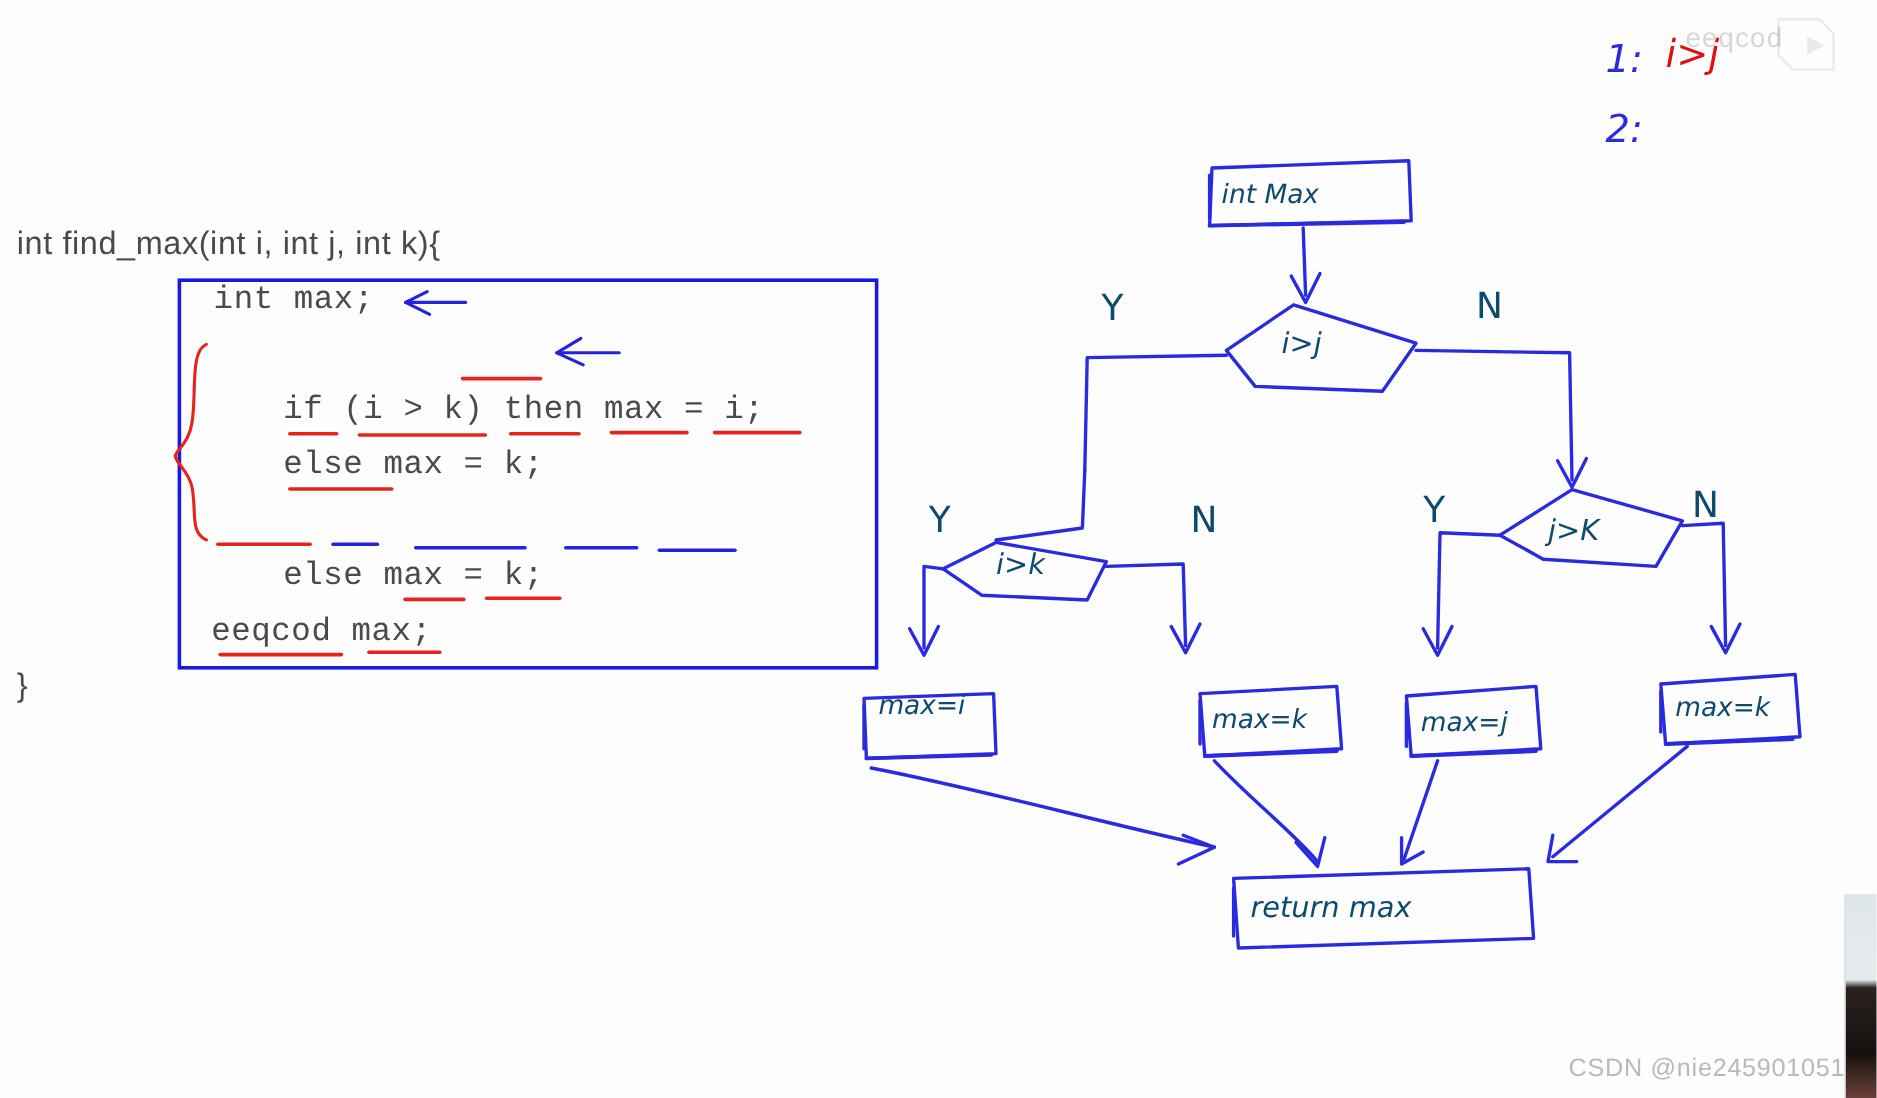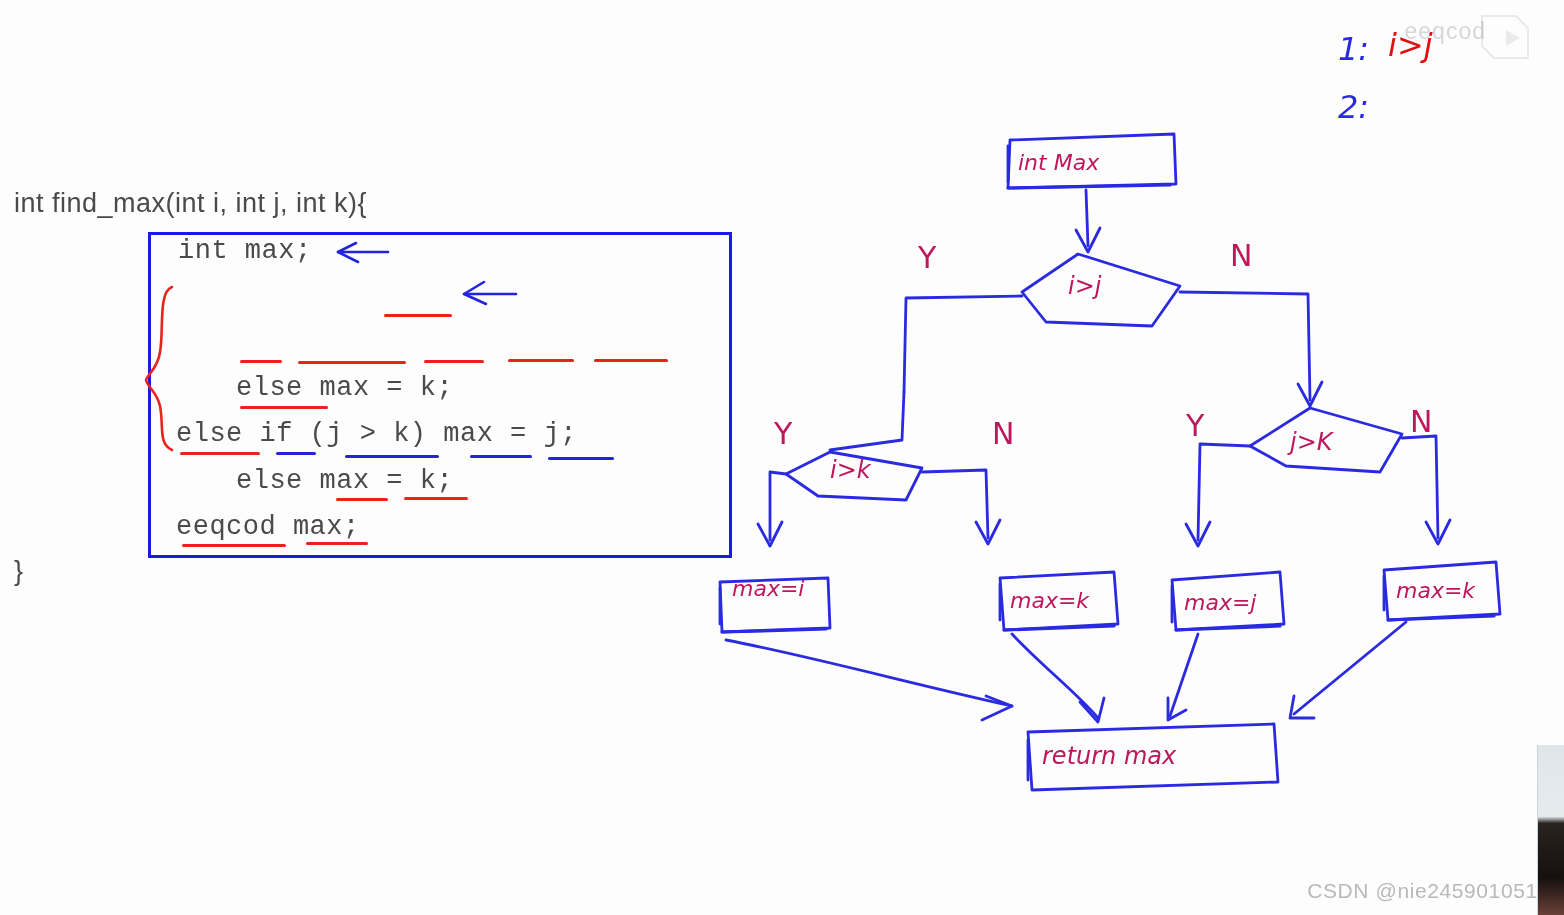--- a/index.html
+++ b/index.html
@@ -68,21 +68,21 @@
 
   
   #flow-area {
     position: absolute;
     left: 690px; top: 100px;
     width: 874px; height: 760px;
   }
   .hand {
     position: absolute;
     font-family: "DejaVu Sans", sans-serif;
-    color: #be185d;
+    color: #0c4a6e;
     font-style: italic;
     white-space: nowrap;
     pointer-events: none;
   }
   .flow-box-label { font-size: 22px; }
   .flow-diamond-label { font-size: 24px; }
   .branch-label {
     font-size: 30px;
     font-style: normal;
   }
@@ -131,22 +131,22 @@
 
 <div id="canvas">
 
   <div id="code-area">
 
     <div class="code-line" id="code-signature">int find_max(int i, int j, int k){</div>
 
     <div id="code-box"></div>
 
     <div class="code-body-line" id="body-0">int max;</div>
+    <div class="code-body-line" id="body-2">if (i &gt; k) then max = i;</div>
     <div class="code-body-line" id="body-3">else max = k;</div>
-    <div class="code-body-line" id="body-4">else if (j &gt; k) max = j;</div>
     <div class="code-body-line" id="body-5">else max = k;</div>
     <div class="code-body-line" id="body-6">eeqcod max;</div>
 
     <div class="code-line" id="code-close-brace">}</div>
 
     <div class="ul red" style="left:384px; top:314px; width:68px;"></div>
 
     <div class="ul red" style="left:240px; top:360px; width:42px;"></div>
     <div class="ul red" style="left:298px; top:361px; width:108px;"></div>
     <div class="ul red" style="left:424px; top:360px; width:60px;"></div>

